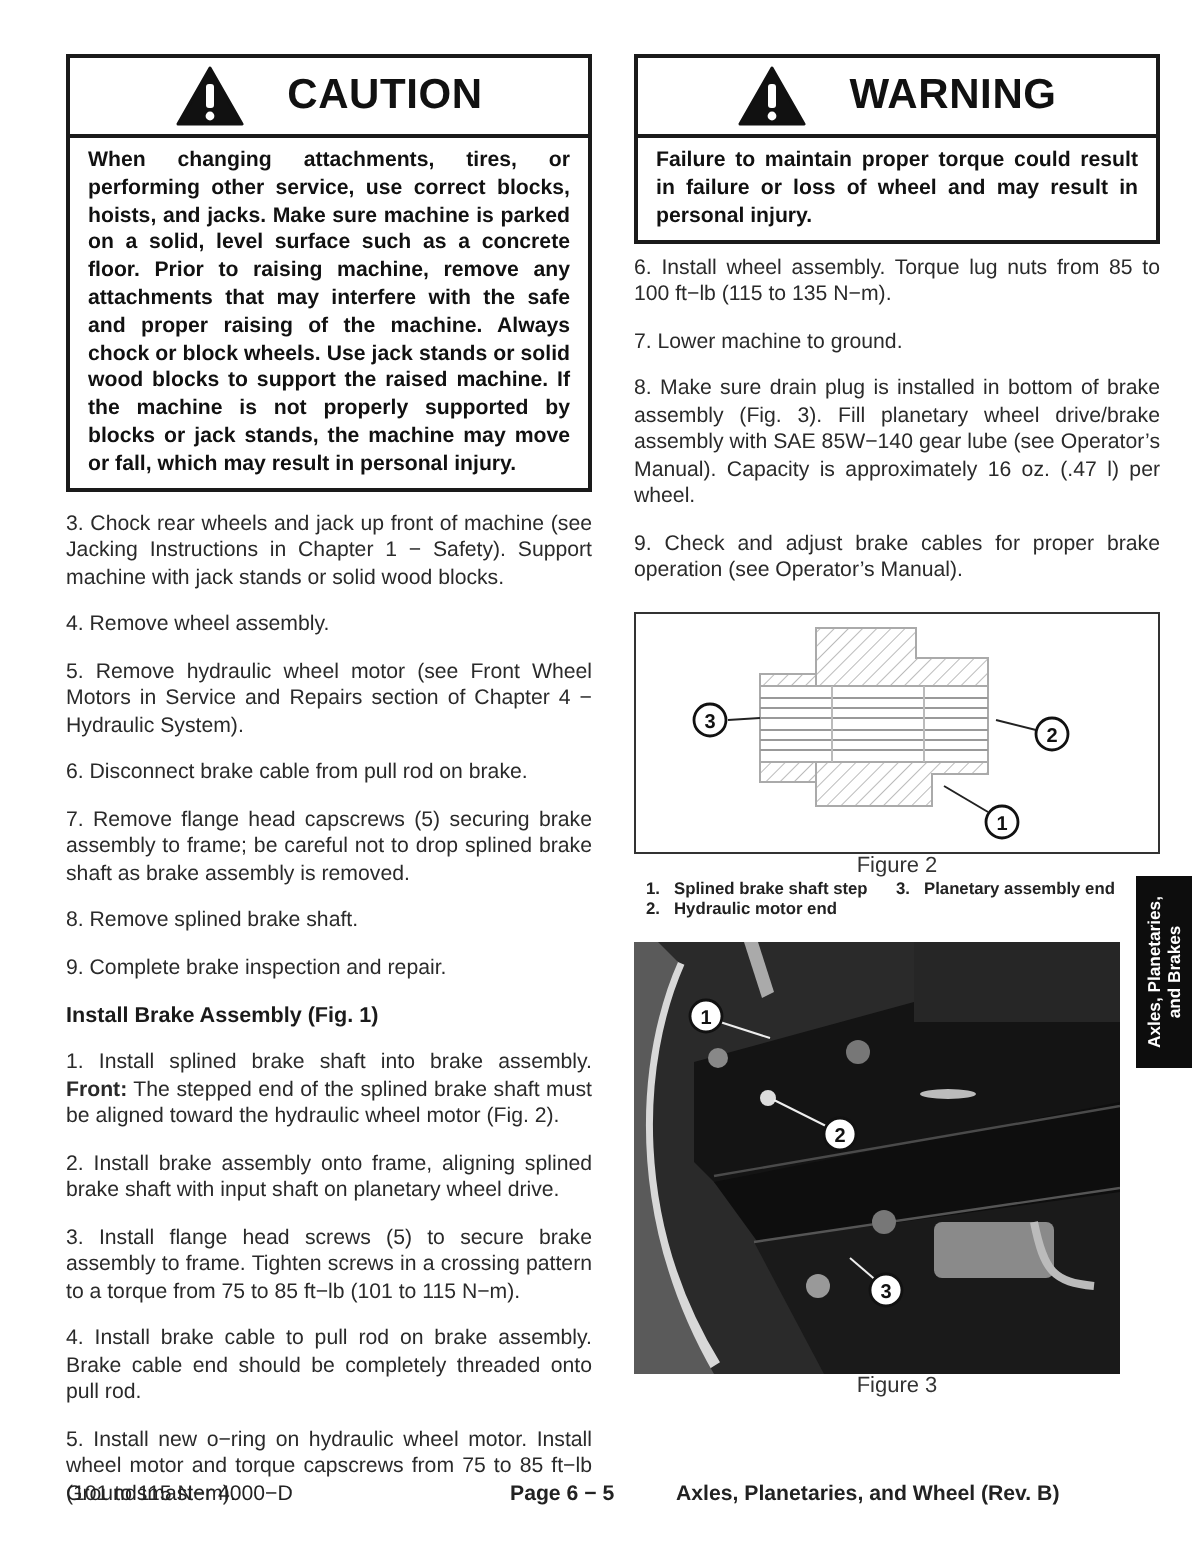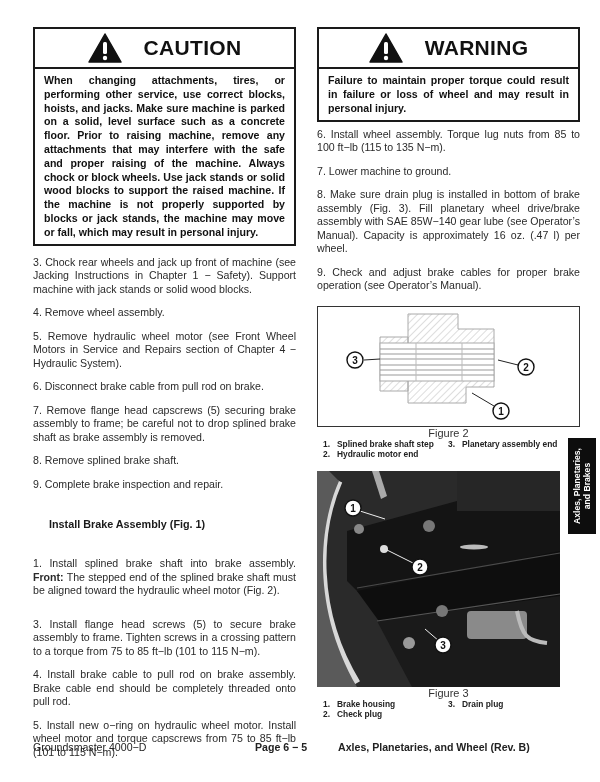--- a/index.html
+++ b/index.html
@@ -19,21 +19,21 @@
   .notice-title { font-size: 21px; font-weight: bold; letter-spacing: 0.3px; color: #111; margin-left: 14px; }
   .notice-body {
     padding: 5px 9px 4px 9px; font-size: 10.6px; line-height: 13.9px; font-weight: bold;
     text-align: justify; color: #111;
   }
   .caution .notice-body { line-height: 13.8px; }
 
   p.step { margin: 0; font-size: 10.6px; line-height: 13.5px; text-align: justify; color: #2a2a2a; }
   .sp { height: 10px; }
   .sp-s { height: 6px; }
-  h3.section { margin: 16px; font-size: 10.8px; font-weight: bold; color: #1a1a1a; line-height: 14px; }
+  h3.section { margin: 0; font-size: 10.8px; font-weight: bold; color: #1a1a1a; line-height: 14px; }
   .b { font-weight: bold; }
 
   .figure-box {
     border: 1.5px solid #333; box-sizing: border-box; width: 263px; height: 121px; position: relative;
   }
   .fig-caption { text-align: center; font-size: 11px; color: #333; margin-top: 0; }
   .legend { display: grid; grid-template-columns: 125px 138px; font-size: 8.4px; font-weight: bold; color: #222; line-height: 10px; padding-left: 6px; }
   .legend span.num { display: inline-block; width: 14px; }
 
   .photo { width: 243px; height: 216px; position: relative; margin-left: 0px; background: #1c1c1c; overflow: hidden; }
@@ -86,20 +86,21 @@
   <div class="sp"></div>
   <p class="step">9.  Complete brake inspection and repair.</p>
   <div class="sp"></div>
   <h3 class="section">Install Brake Assembly (Fig. 1)</h3>
   <div class="sp"></div>
   <p class="step">
     <span>1.  Install splined brake shaft into brake assembly.</span>
     <span class="b">Front:</span><span> The stepped end of the splined brake shaft must be aligned toward the hydraulic wheel motor (Fig. 2).</span>
   </p>
   <div class="sp"></div>
+  <p class="step">2.  Install brake assembly onto frame, aligning splined brake shaft with input shaft on planetary wheel drive.</p>
   <div class="sp"></div>
   <p class="step">3.  Install flange head screws (5) to secure brake assembly to frame. Tighten screws in a crossing pattern to a torque from 75 to 85 ft−lb (101 to 115 N−m).</p>
   <div class="sp"></div>
   <p class="step">4.  Install brake cable to pull rod on brake assembly. Brake cable end should be completely threaded onto pull rod.</p>
   <div class="sp"></div>
   <p class="step">5.  Install new o−ring on hydraulic wheel motor. Install wheel motor and torque capscrews from 75 to 85 ft−lb (101 to 115 N−m).</p>
 </div>
 
 <div class="col col-right">
   <div class="notice warning">
@@ -208,25 +209,20 @@
         <circle class="callout" cx="103" cy="96" r="8"></circle>
         <text class="callout-text" x="103" y="100" text-anchor="middle">2</text>
       </g>
       <g>
         <circle class="callout" cx="126" cy="174" r="8"></circle>
         <text class="callout-text" x="126" y="178" text-anchor="middle">3</text>
       </g>
     </svg>
   </div>
   <div class="fig-caption">Figure 3</div>
-  <div class="legend">
-    <div><span class="num">1.</span><span>Brake housing</span></div>
-    <div><span class="num">3.</span><span>Drain plug</span></div>
-    <div><span class="num">2.</span><span>Check plug</span></div>
-  </div>
 </div>
 
 <div class="side-tab">
   <div class="side-tab-text">
     <div>Axles, Planetaries,</div>
     <div>and Brakes</div>
   </div>
 </div>
 
 <div class="footer left">Groundsmaster 4000−D</div>

